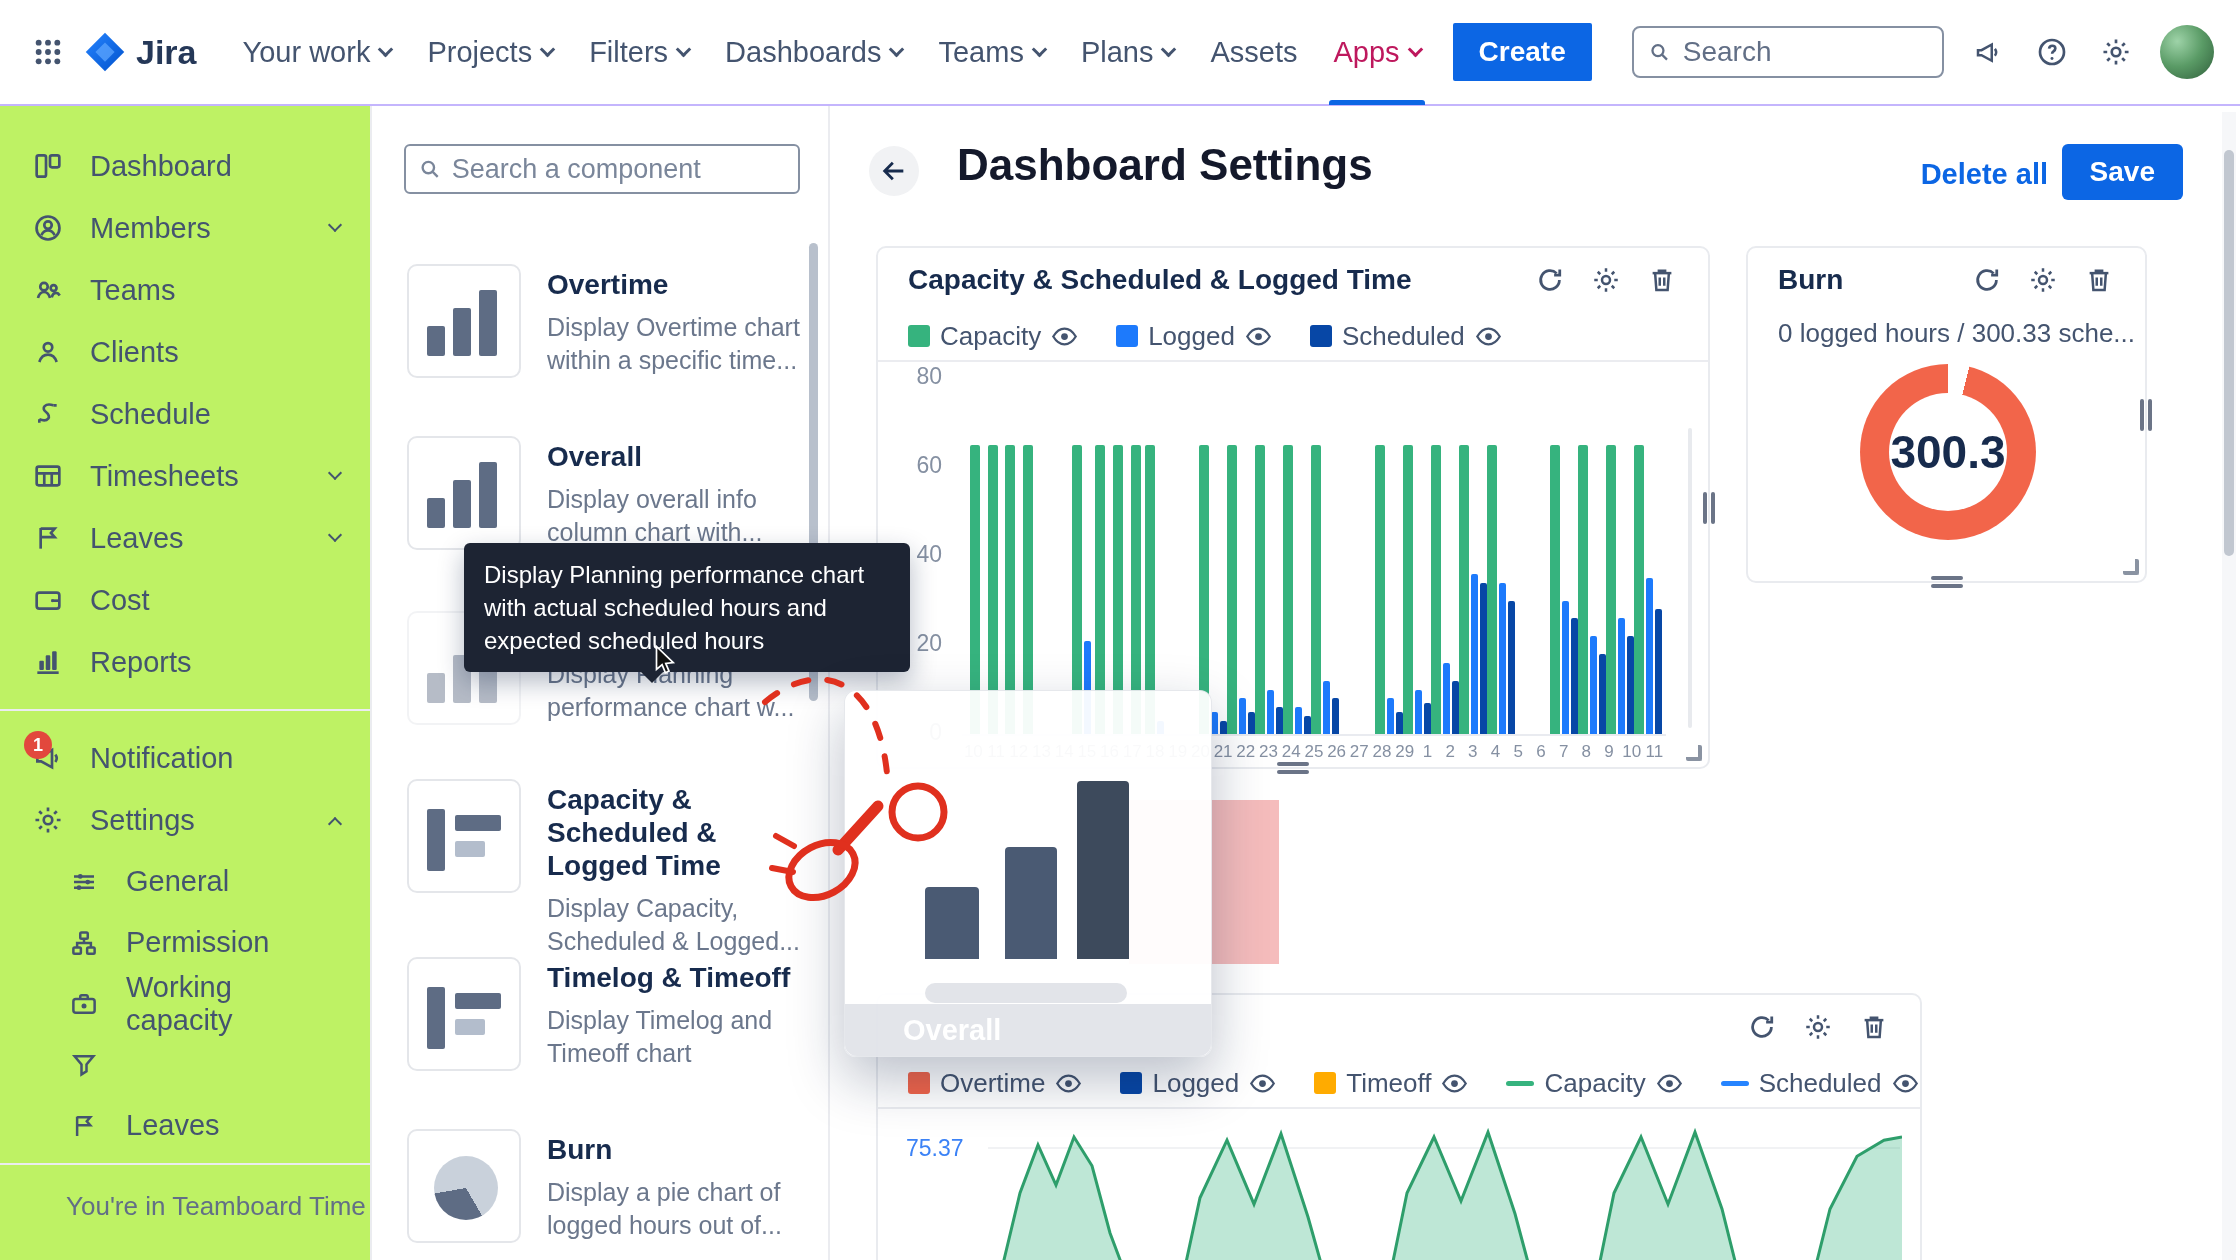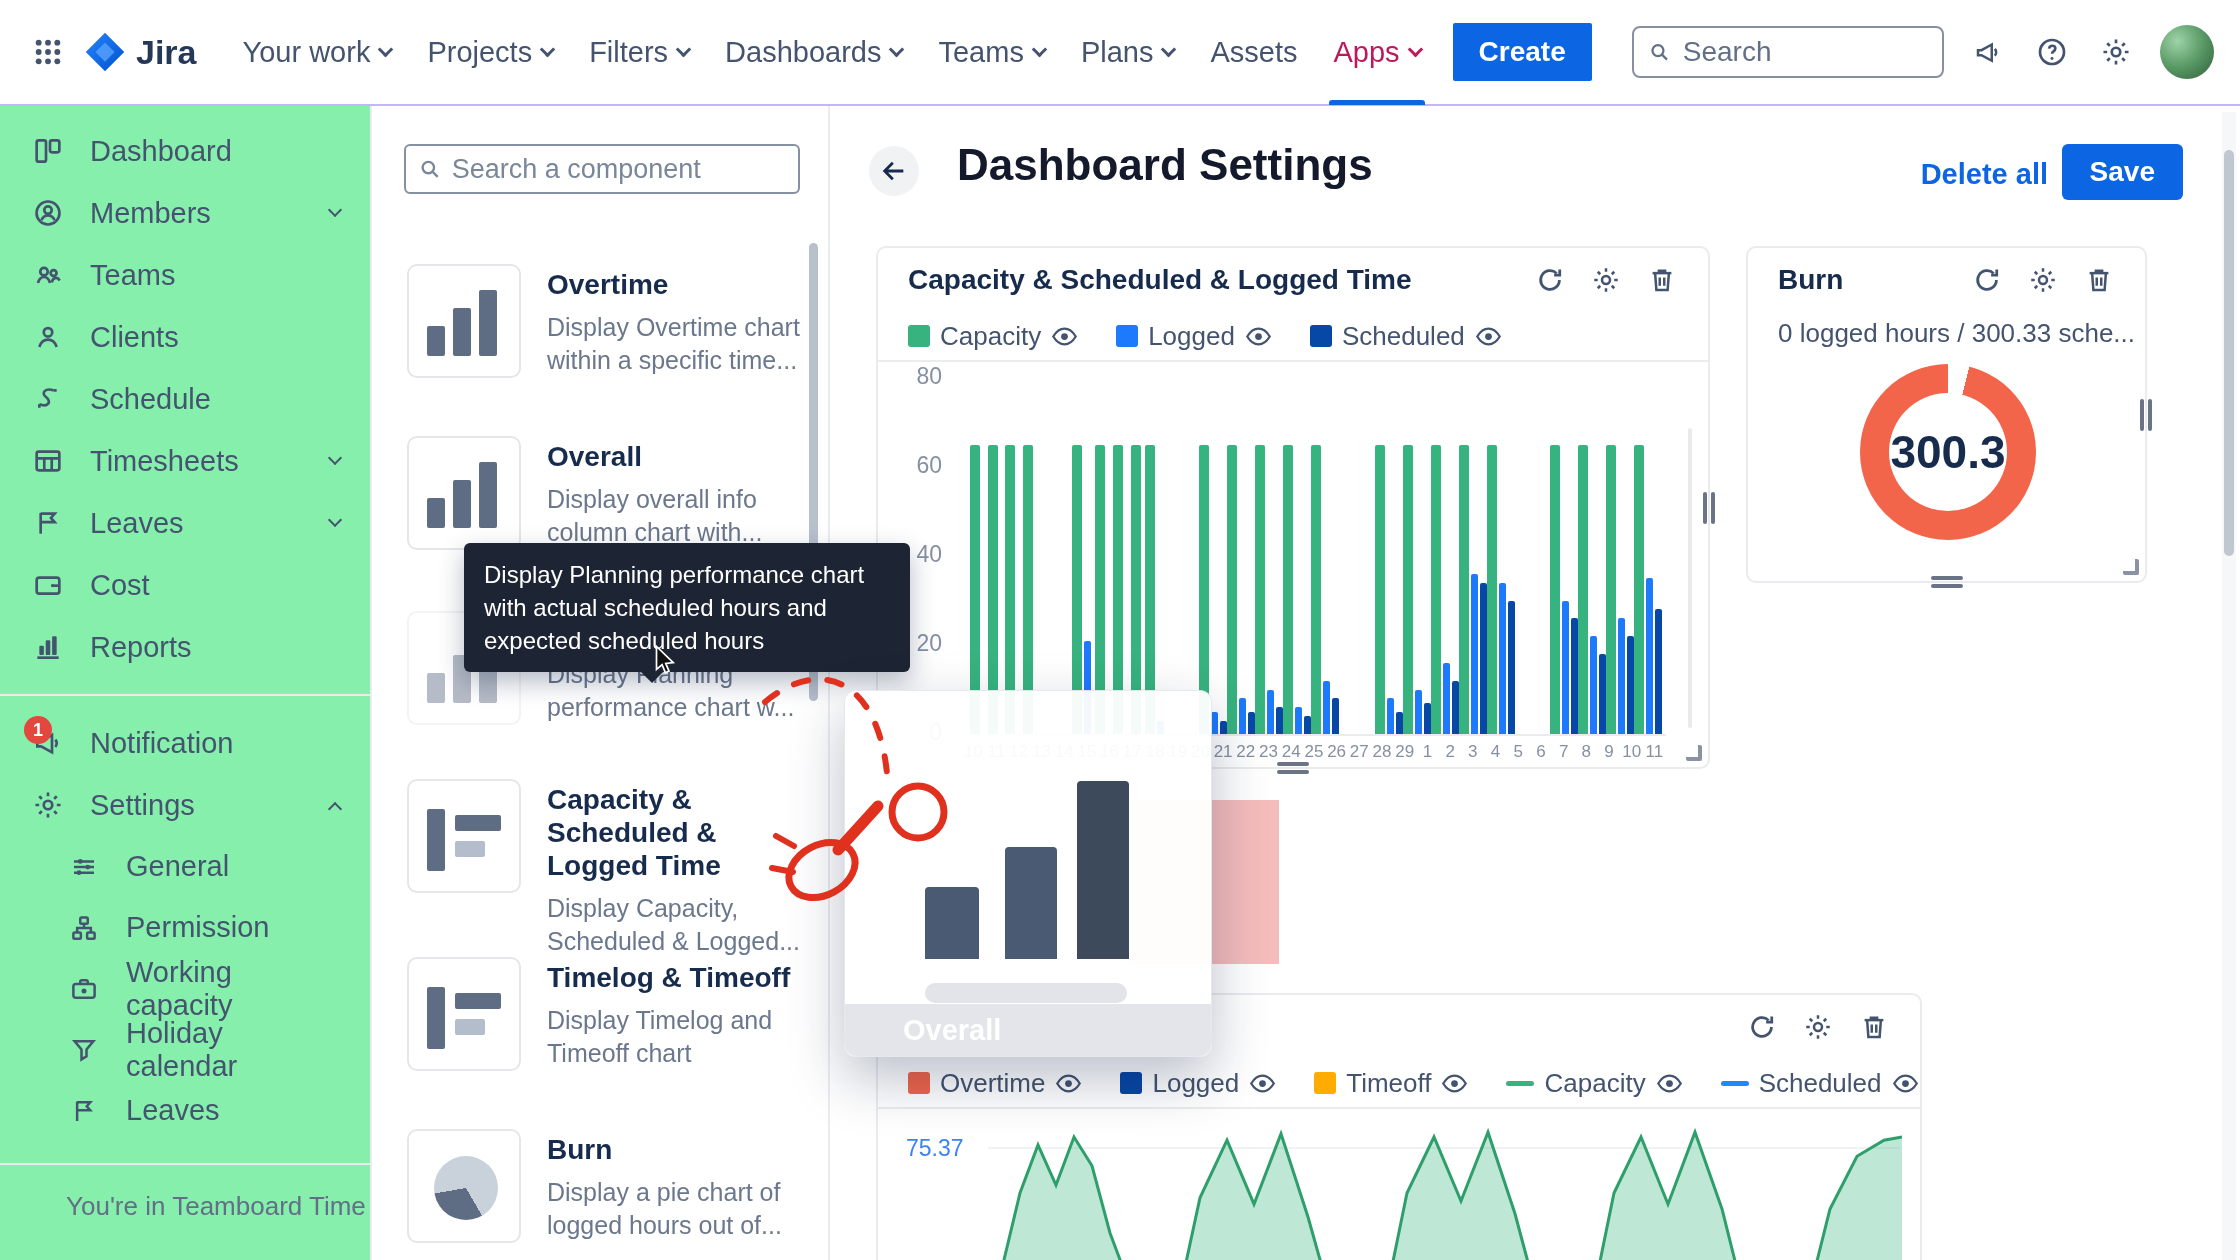--- a/index.html
+++ b/index.html
@@ -26,22 +26,22 @@
   .nav-right { margin-left:auto; display:flex; align-items:center; gap:24px; }
   .nav-search { display:flex; align-items:center; gap:12px; width:312px; height:52px;
     border:2px solid #8590A2; border-radius:8px; padding:0 14px; color:#626F86; }
   .nav-search input { border:none; outline:none; width:100%; font-size:28px; font-family:inherit; color:#44546F; }
   .nav-search input::placeholder { color:#626F86; }
   .nav-ic { width:40px; height:40px; color:#44546F; display:flex; align-items:center; justify-content:center; cursor:pointer; }
   .avatar { width:54px; height:54px; border-radius:50%; cursor:pointer;
     background:radial-gradient(circle at 32% 30%, #9ED3A8 0%, #5A9B66 48%, #2F5D3A 100%); }
 
   
-  .sidebar { position:absolute; top:106px; left:0; width:372px; bottom:0; background:#86efac;
-    border-right:2px solid #EBECF0; padding-top:14px; z-index:20; }
+  .sidebar { position:absolute; top:106px; left:0; width:372px; bottom:0; background:#bef264;
+    border-right:2px solid #EBECF0; padding-top:29px; z-index:20; }
   .side-item { display:flex; align-items:center; height:62px; padding:0 30px; gap:24px;
     font-size:29px; font-weight:500; color:#44546F; cursor:pointer; position:relative; }
   .side-item .chev { margin-left:auto; width:10px; height:10px; border-width:2.6px; }
   .side-item.sub { padding-left:66px; height:61px; }
   .sicon { width:36px; height:36px; flex:0 0 36px; display:flex; align-items:center; justify-content:center; color:#44546F; }
   .sicon svg, .nav-ic svg, .appgrid svg { display:block; }
   .side-sep { height:2px; background:#EBECF0; margin:16px 0; }
   .badge { position:absolute; left:24px; top:4px; min-width:28px; height:28px; border-radius:14px;
     background:#E2483D; color:#fff; font-size:18px; font-weight:700; display:flex;
     align-items:center; justify-content:center; padding:0 7px; }
@@ -391,21 +391,20 @@
         </svg>
       </span>
     <span>Working capacity</span>
   </div>
   <div class="side-item sub">
     <span class="sicon">
         <svg width="30" height="30" viewBox="0 0 24 24" fill="none" stroke="currentColor" stroke-width="2">
           <path d="M4.5 5h15l-5.5 6.5v5.5l-4 2.5v-8z"></path>
         </svg>
       </span>
-    <span>Holiday calendar</span>
   </div>
   <div class="side-item sub">
     <span class="sicon">
         <svg width="30" height="30" viewBox="0 0 24 24" fill="none" stroke="currentColor" stroke-width="2">
           <path d="M6.5 20V4.5"></path>
           <path d="M6.5 5h10.5l-2.8 3.2 2.8 3.2H6.5"></path>
         </svg>
       </span>
     <span>Leaves</span>
   </div>

